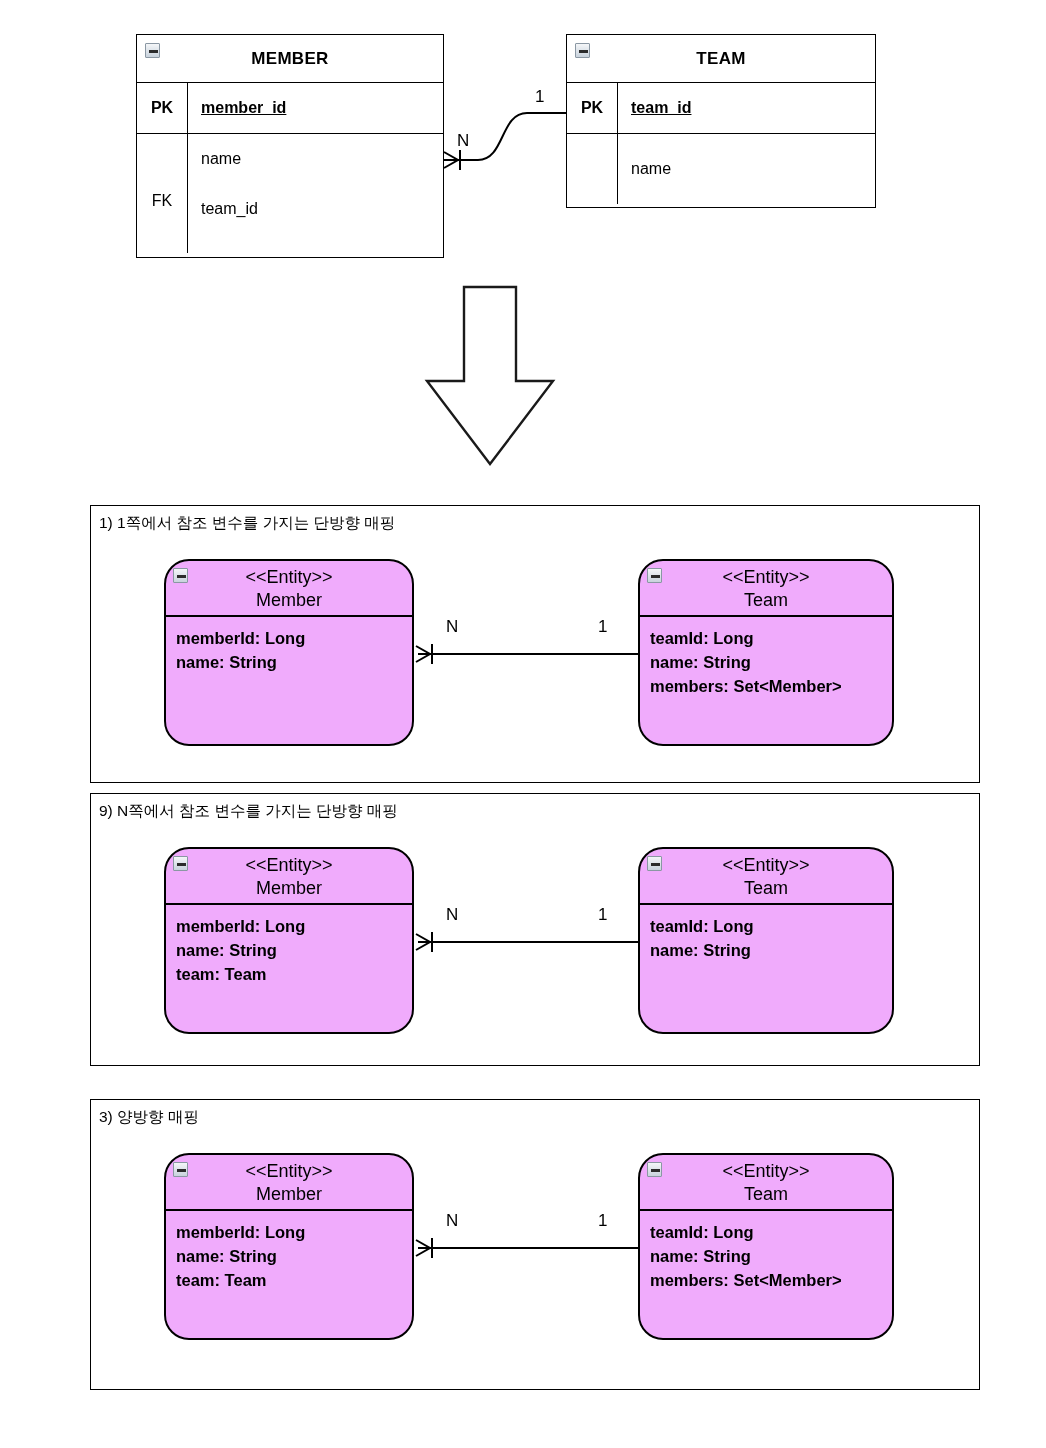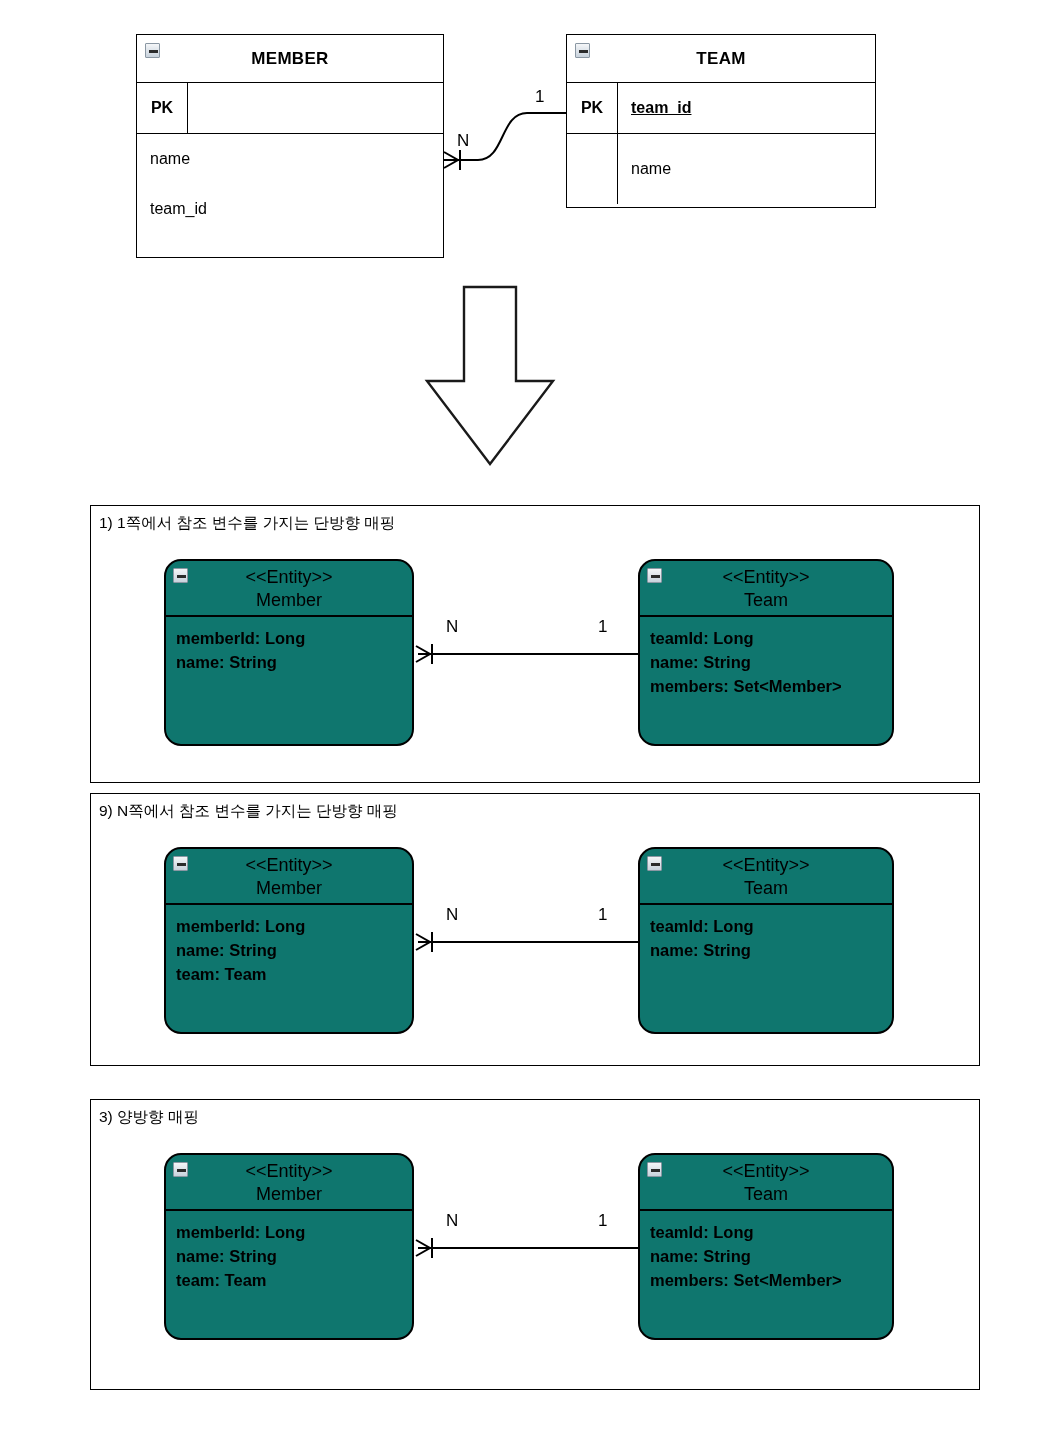--- a/index.html
+++ b/index.html
@@ -111,22 +111,22 @@
     left: 8px;
     top: 7px;
     font-size: 15.5px;
     white-space: nowrap;
   }
 
   
   .uml {
     position: absolute;
     border: 2.6px solid #000;
-    border-radius: 17px;
-    background: #0f766e;
+    border-radius: 25px;
+    background: #f0abfc;
     overflow: hidden;
   }
   .uml-head {
     height: 56px;
     border-bottom: 2.4px solid #000;
     position: relative;
     text-align: center;
     padding-top: 5px;
   }
   .uml-stereo {
@@ -168,22 +168,28 @@
 
 <div class="canvas">
 
   <div class="er-table" style="left:136px; top:34px; width:308px; height:224px;">
     <div class="er-title-row">
       <span class="min-icon" style="left:8px; top:8px;"></span>
       <span class="er-title">MEMBER</span>
     </div>
     <div class="er-row" style="height:51px;">
       <div class="er-keycol">PK</div>
+      <div class="er-fieldcol">
+        <span class="er-field-underline">member_id</span>
+      </div>
     </div>
     <div class="er-row last" style="height:119px;">
+      <div class="er-keycol plain" style="flex-direction:column; justify-content:flex-end; padding-bottom:43px;">
+        <span>FK</span>
+      </div>
       <div class="er-stack">
         <div class="er-substack-row">
           <div class="er-fieldcol">name</div>
         </div>
         <div class="er-substack-row">
           <div class="er-fieldcol">team_id</div>
         </div>
       </div>
     </div>
   </div>

